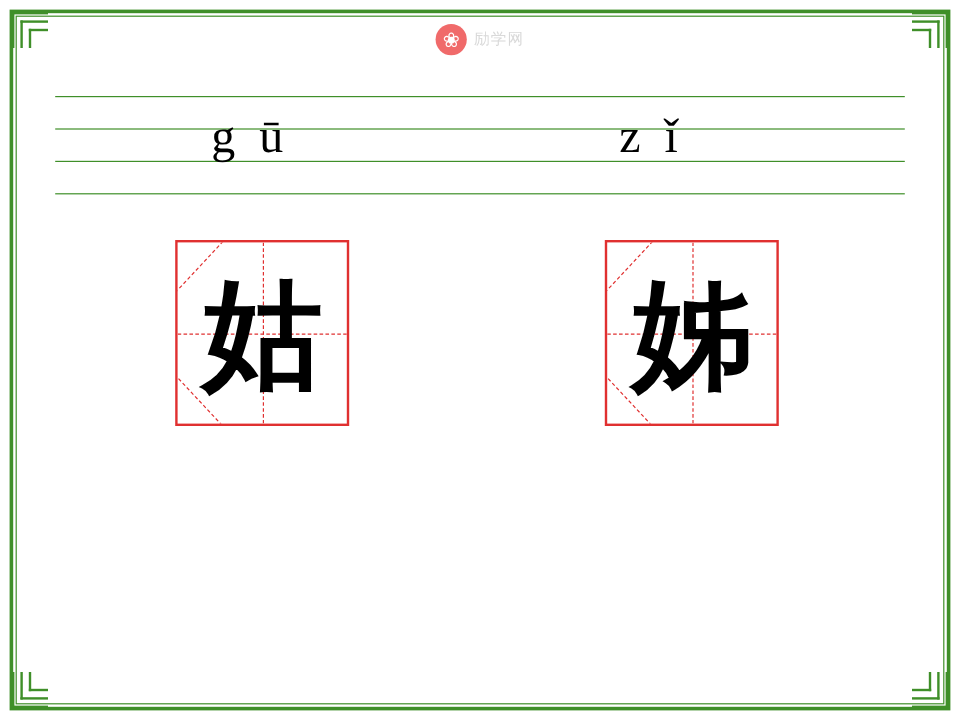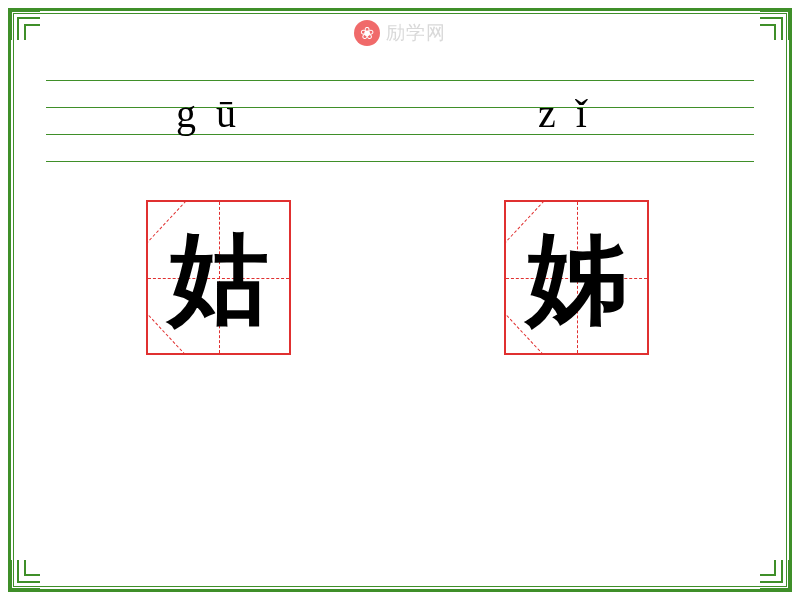--- a/index.html
+++ b/index.html
@@ -86,21 +86,21 @@
     display: flex;
     align-items: center;
     justify-content: center;
     color: #ffffff;
     font-size: 17px;
     font-family: "Liberation Serif", serif;
     line-height: 1;
   }
   .logo-text {
     color: #d9d9d9;
-    font-size: 19px;
+    font-size: 13px;
     font-family: Liberation Mono, monospace;
     letter-spacing: 1px;
   }
 
   
   .staff {
     position: absolute;
     left: 46px;
     top: 80px;
     width: 708px;
@@ -122,21 +122,21 @@
     position: absolute;
     top: 12px;
     font-family: "Liberation Serif", serif;
     font-size: 40px;
     color: #000000;
     letter-spacing: 5px;
     line-height: 44px;
     white-space: nowrap;
   }
   .pinyin.p0 { left: 130px; }
-  .pinyin.p1 { left: 492px; }
+  .pinyin.p1 { left: 470px; }
 
   
   .grids {
     position: absolute;
     top: 200px;
     left: 0;
     width: 800px;
     height: 160px;
   }
   .tian {

